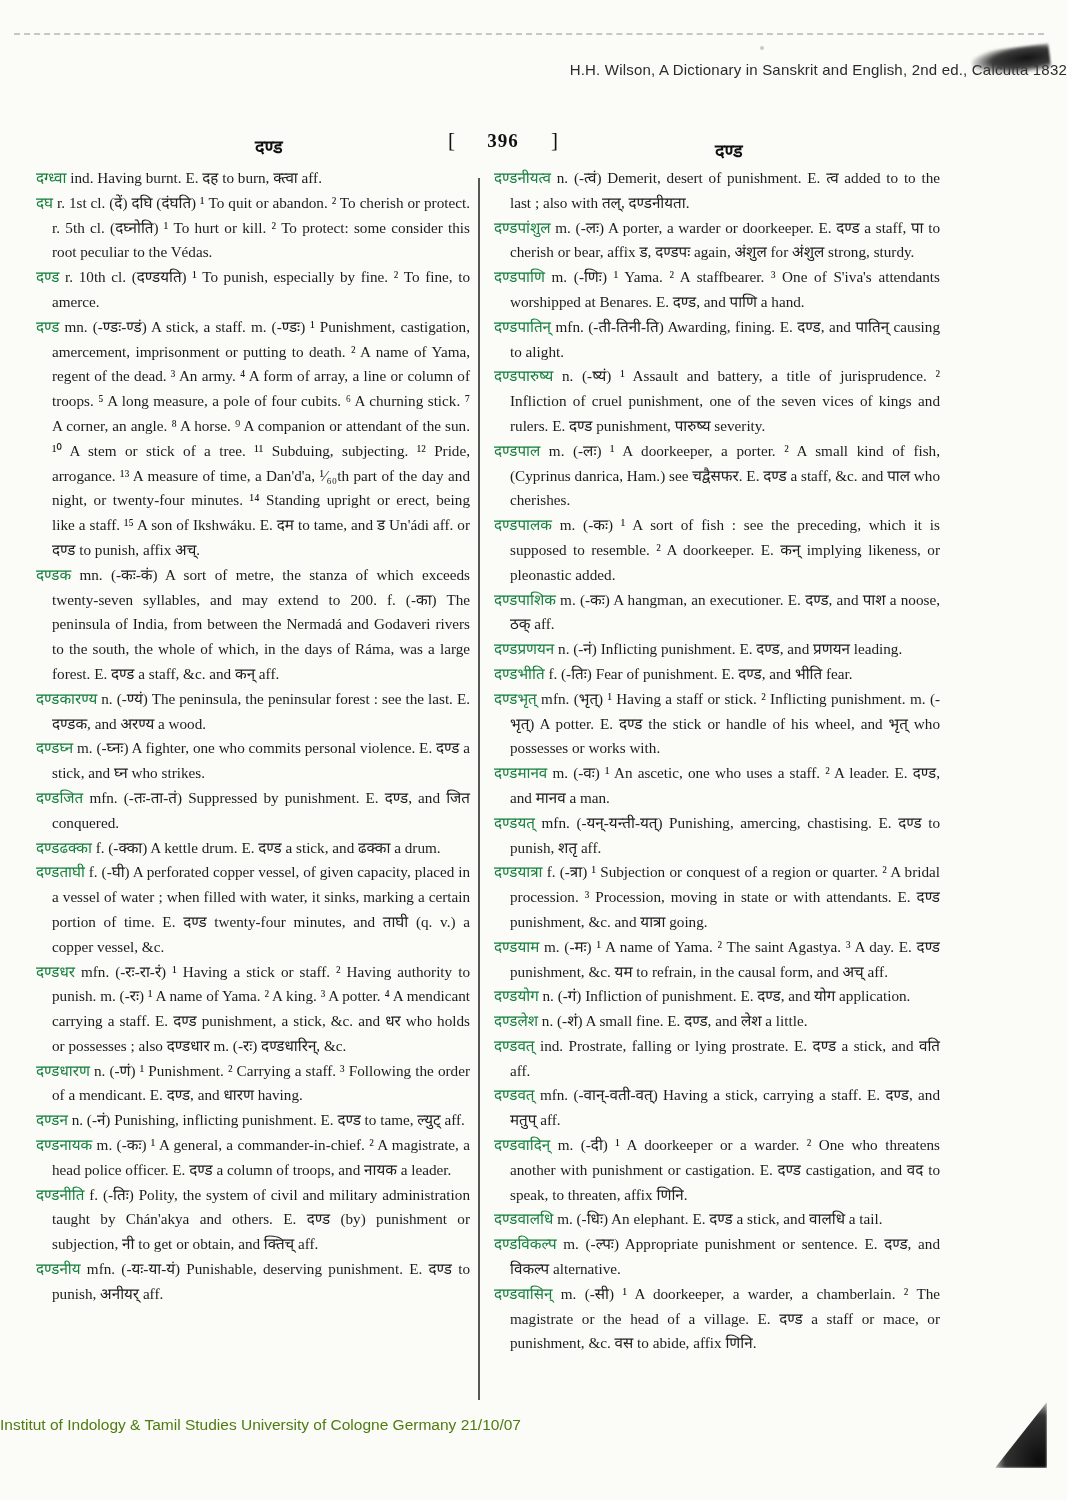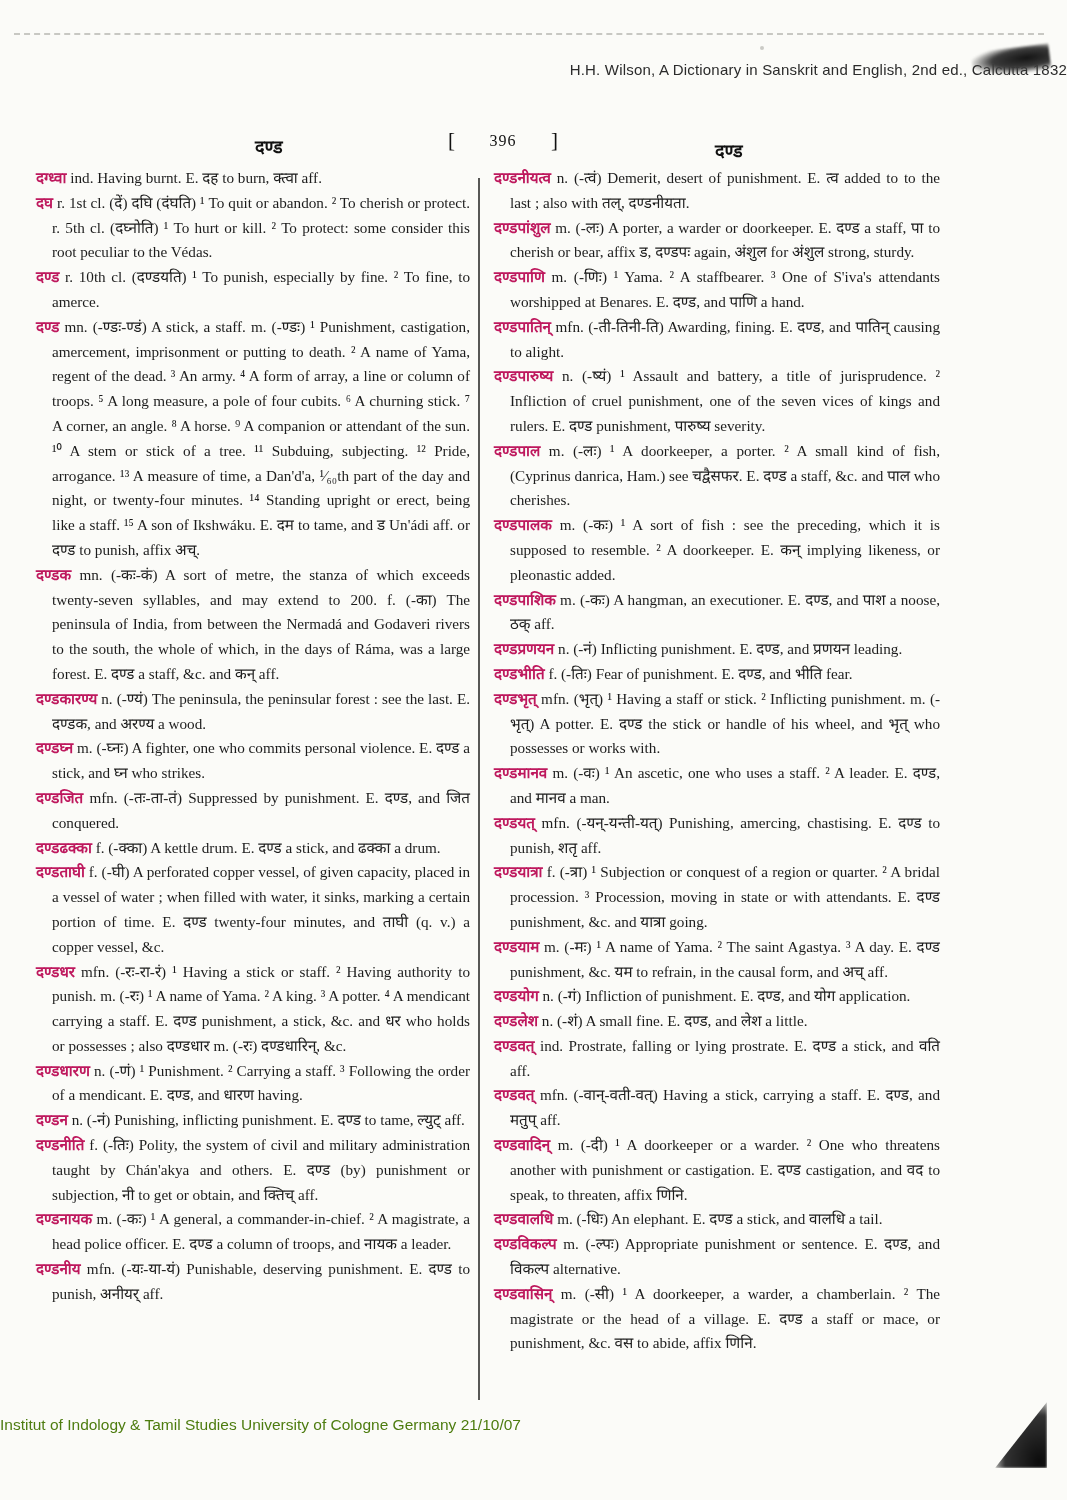--- a/index.html
+++ b/index.html
@@ -28,37 +28,37 @@
   .rh-word{
     position:absolute;font-weight:bold;font-size:18px;color:#111;
   }
   .rh-left{left:255px;top:6px;}
   .rh-right{left:715px;top:10px;}
   .rh-page{
     position:absolute;left:448px;top:0;width:110px;
     display:flex;justify-content:space-between;align-items:center;
     font-size:21px;color:#111;
   }
-  .rh-page .num{font-size:16px;letter-spacing:1px;}
+  .rh-page .num{font-size:19px;letter-spacing:1px;font-weight:bold;}
   .col{
     position:absolute;top:166px;
     text-align:justify;
     font-size:15.2px;line-height:24.8px;
   }
   .col-left{left:36px;width:434px;}
   .col-right{left:494px;width:446px;}
   .divider{
     position:absolute;left:478px;top:178px;height:1222px;width:2px;
     background:#3a3a38;opacity:.85;
   }
   .entry{
     padding-left:16px;text-indent:-16px;
     margin:0;
   }
-  .entry .hw{font-weight:bold;color:#be185d;}
+  .entry .hw{font-weight:normal;color:#15803d;}
   .footer-line{
     position:absolute;top:1416px;left:0;width:100%;
     font-family:"Liberation Sans", sans-serif;
     font-size:15.5px;color:#4d7c0f;
   }
   .artifact{position:absolute;}
   .artifact-tr{
     top:48px;left:972px;width:78px;height:26px;
     background:radial-gradient(ellipse at 70% 45%, #141414 0%, #3c3c3c 45%, rgba(60,60,60,0) 75%);
     transform:rotate(-7deg);
@@ -98,22 +98,22 @@
       <div class="entry"><span class="hw">दण्ड</span><span> mn. (-ण्डः-ण्डं) A stick, a staff. m. (-ण्डः) ¹ Punishment, castigation, amercement, imprisonment or putting to death. ² A name of Yama, regent of the dead. ³ An army. ⁴ A form of array, a line or column of troops. ⁵ A long measure, a pole of four cubits. ⁶ A churning stick. ⁷ A corner, an angle. ⁸ A horse. ⁹ A companion or attendant of the sun. ¹⁰ A stem or stick of a tree. ¹¹ Subduing, subjecting. ¹² Pride, arrogance. ¹³ A measure of time, a Dan'd'a, ¹⁄₆₀th part of the day and night, or twenty-four minutes. ¹⁴ Standing upright or erect, being like a staff. ¹⁵ A son of Ikshwáku. E. दम to tame, and ड Un'ádi aff. or दण्ड to punish, affix अच्.</span></div>
       <div class="entry"><span class="hw">दण्डक</span><span> mn. (-कः-कं) A sort of metre, the stanza of which exceeds twenty-seven syllables, and may extend to 200. f. (-का) The peninsula of India, from between the Nermadá and Godaveri rivers to the south, the whole of which, in the days of Ráma, was a large forest.  E. दण्ड a staff, &amp;c. and कन् aff.</span></div>
       <div class="entry"><span class="hw">दण्डकारण्य</span><span> n. (-ण्यं) The peninsula,  the peninsular forest : see the last.  E. दण्डक, and अरण्य a wood.</span></div>
       <div class="entry"><span class="hw">दण्डघ्न</span><span> m. (-घ्नः) A fighter, one who commits personal violence. E. दण्ड a stick, and घ्न who strikes.</span></div>
       <div class="entry"><span class="hw">दण्डजित</span><span> mfn. (-तः-ता-तं) Suppressed by punishment.  E. दण्ड, and जित conquered.</span></div>
       <div class="entry"><span class="hw">दण्डढक्का</span><span> f. (-क्का) A kettle drum.  E. दण्ड a stick, and ढक्का a drum.</span></div>
       <div class="entry"><span class="hw">दण्डताघी</span><span> f. (-घी) A perforated copper vessel, of given capacity, placed in a vessel of water ; when filled with water, it sinks, marking a certain portion of time.  E. दण्ड twenty-four minutes, and ताघी (q. v.) a copper vessel, &amp;c.</span></div>
       <div class="entry"><span class="hw">दण्डधर</span><span> mfn. (-रः-रा-रं) ¹ Having a stick or staff. ² Having authority to punish. m. (-रः) ¹ A name of Yama. ² A king. ³ A potter. ⁴ A mendicant carrying a staff. E. दण्ड punishment, a stick, &amp;c. and धर who holds or possesses ; also दण्डधार m. (-रः) दण्डधारिन्, &amp;c.</span></div>
       <div class="entry"><span class="hw">दण्डधारण</span><span> n. (-णं) ¹ Punishment. ² Carrying a staff. ³ Following the order of a mendicant.  E. दण्ड, and धारण having.</span></div>
       <div class="entry"><span class="hw">दण्डन</span><span> n. (-नं) Punishing, inflicting punishment.  E. दण्ड to tame, ल्युट् aff.</span></div>
+      <div class="entry"><span class="hw">दण्डनायक</span><span> m. (-कः) ¹ A general, a commander-in-chief. ² A magistrate, a head police officer.  E. दण्ड a column of troops, and नायक a leader.</span></div>
       <div class="entry"><span class="hw">दण्डनीति</span><span> f. (-तिः) Polity, the system of civil and military administration taught by Chán'akya and others.  E. दण्ड (by) punishment or subjection, नी to get or obtain, and क्तिच् aff.</span></div>
-      <div class="entry"><span class="hw">दण्डनायक</span><span> m. (-कः) ¹ A general, a commander-in-chief. ² A magistrate, a head police officer.  E. दण्ड a column of troops, and नायक a leader.</span></div>
       <div class="entry"><span class="hw">दण्डनीय</span><span> mfn. (-यः-या-यं) Punishable, deserving punishment. E. दण्ड to punish, अनीयर् aff.</span></div>
     </div>
 
   <div class="divider"></div>
 
   <div class="col col-right">
       <div class="entry"><span class="hw">दण्डनीयत्व</span><span> n. (-त्वं) Demerit, desert of punishment.  E. त्व added to to the last ; also with तल्, दण्डनीयता.</span></div>
       <div class="entry"><span class="hw">दण्डपांशुल</span><span> m. (-लः) A porter, a warder or doorkeeper.  E. दण्ड a staff, पा to cherish or bear, affix ड, दण्डपः again, अंशुल for अंशुल strong, sturdy.</span></div>
       <div class="entry"><span class="hw">दण्डपाणि</span><span> m. (-णिः) ¹ Yama. ² A staffbearer. ³ One of S'iva's attendants worshipped at Benares.  E. दण्ड, and पाणि a hand.</span></div>
       <div class="entry"><span class="hw">दण्डपातिन्</span><span> mfn. (-ती-तिनी-ति) Awarding, fining.  E. दण्ड, and पातिन् causing to alight.</span></div>

